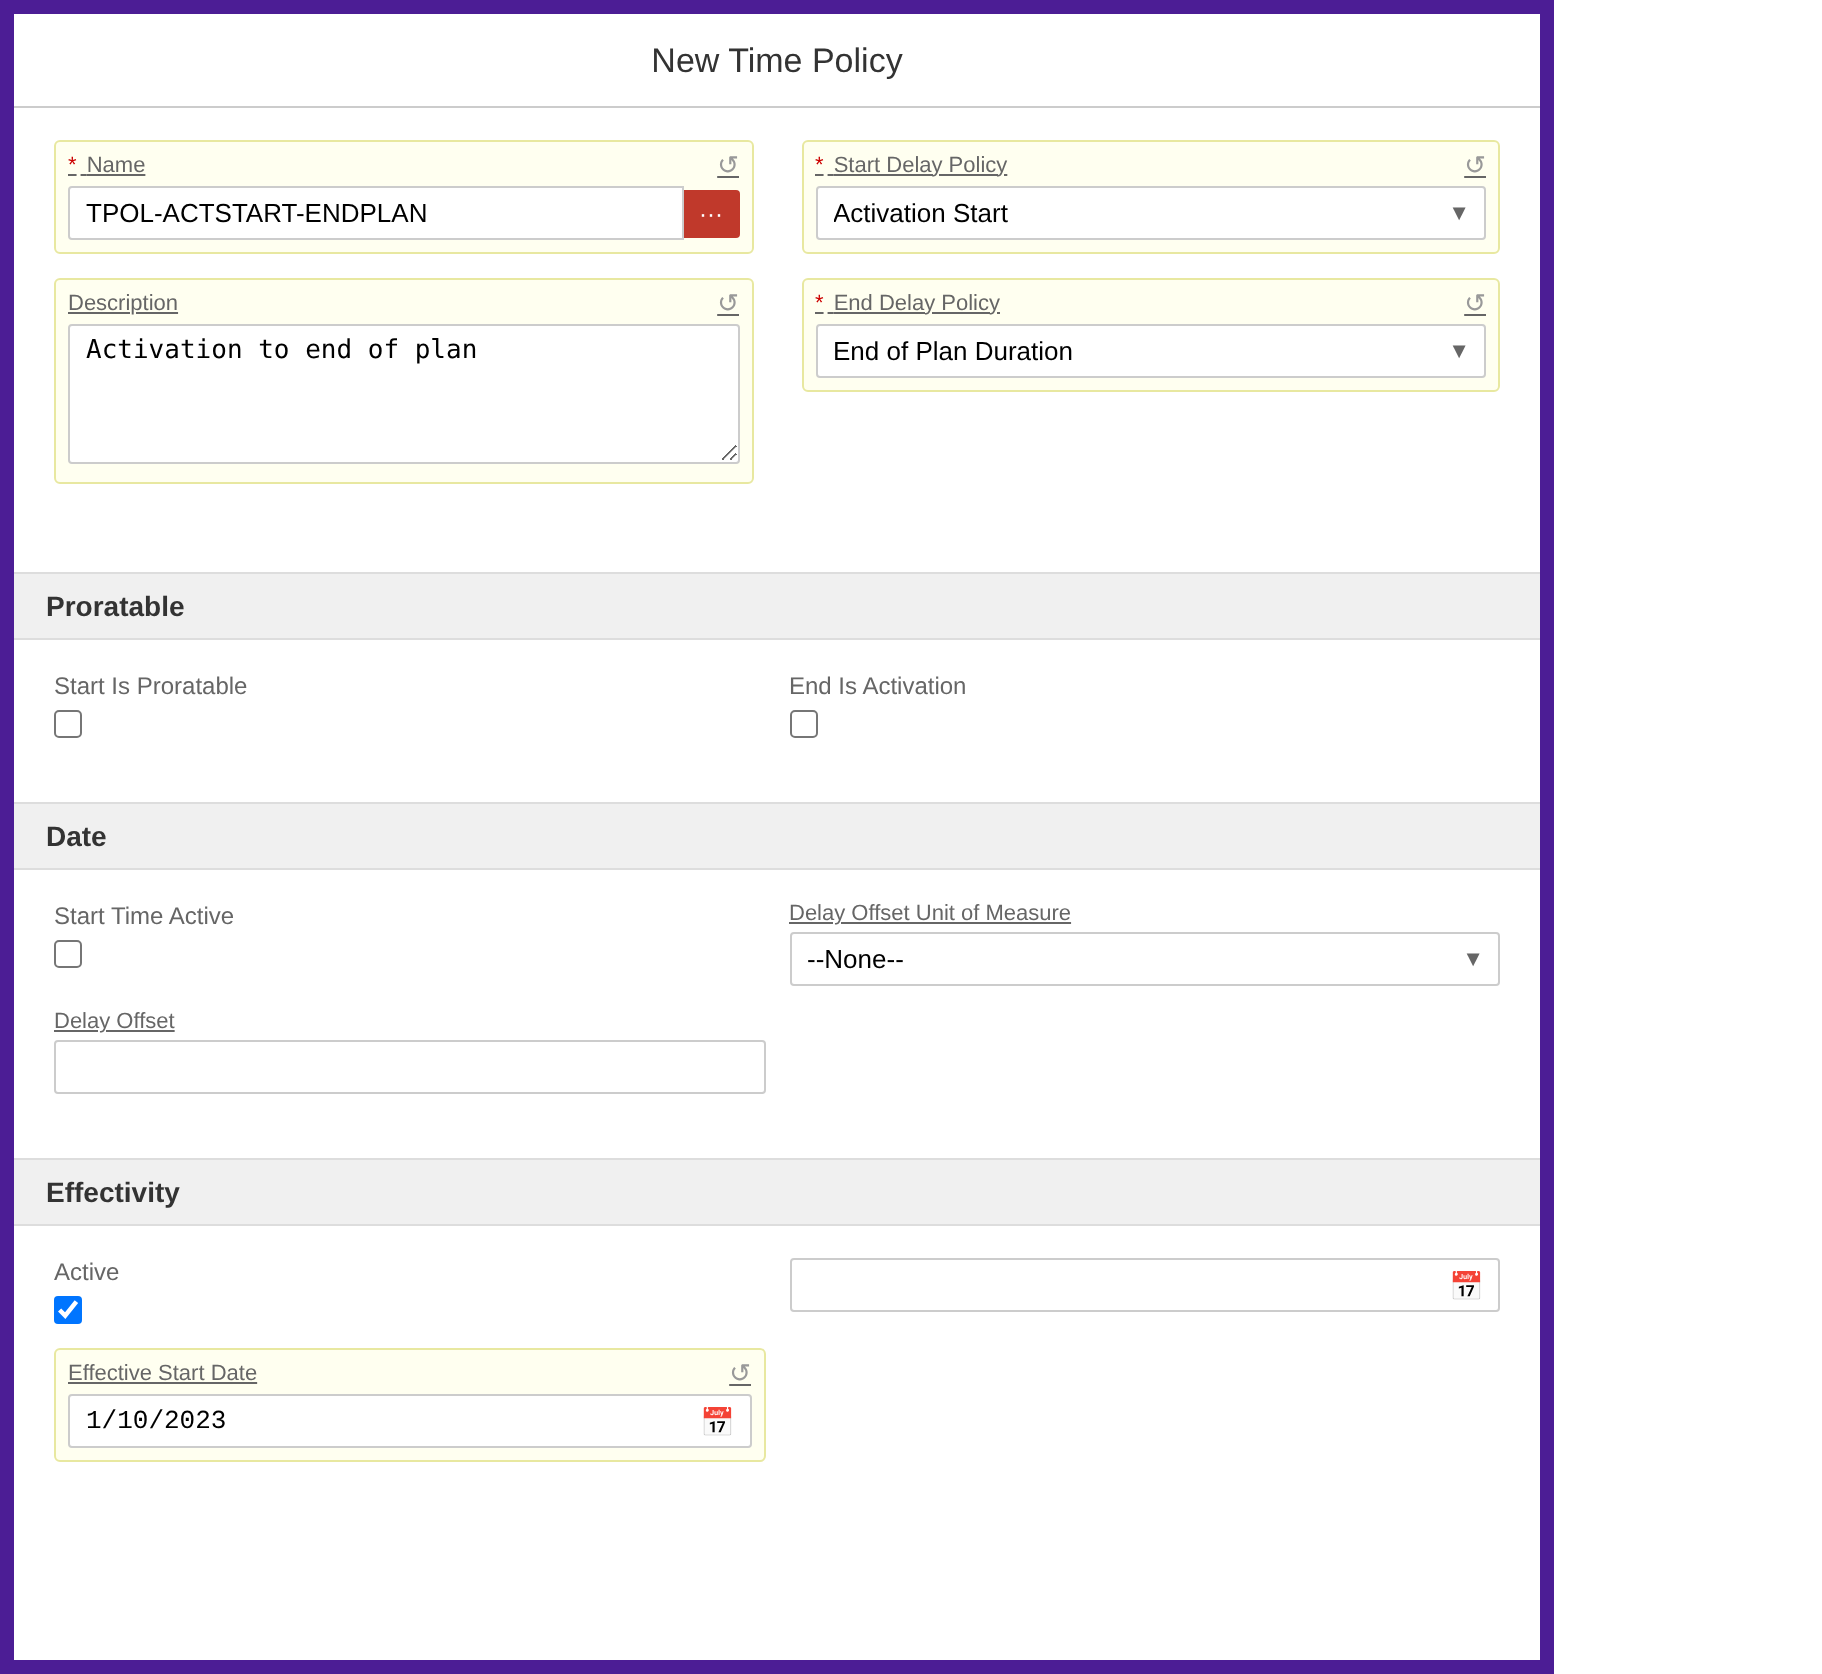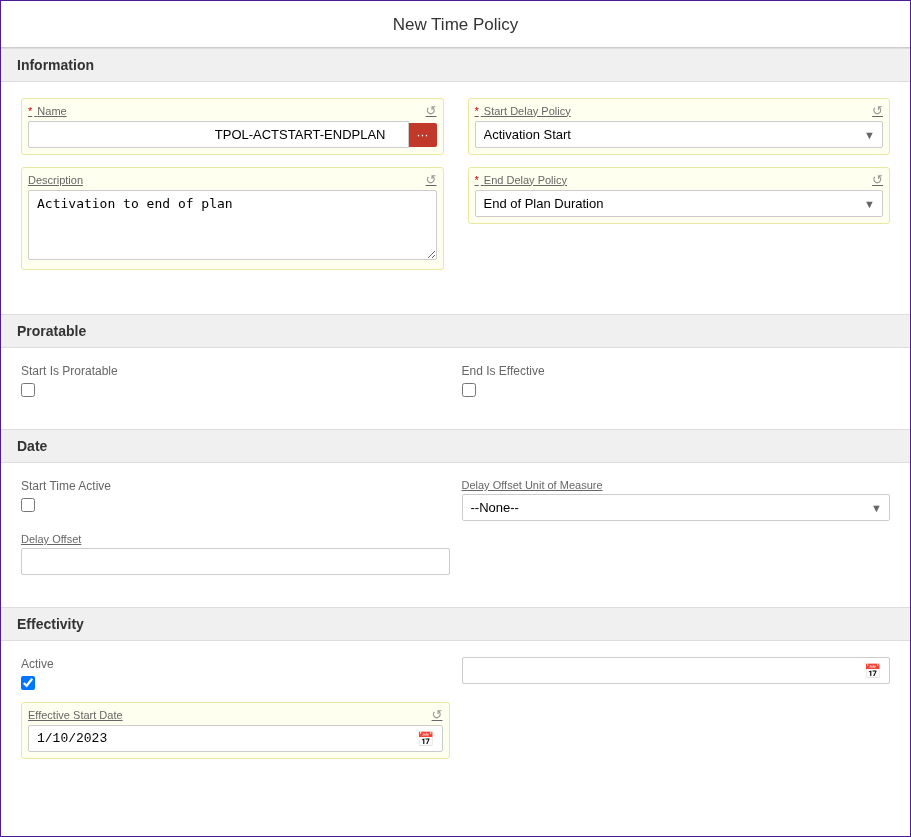--- a/index.html
+++ b/index.html
@@ -5,22 +5,22 @@
     * { box-sizing: border-box; margin: 0; padding: 0; }
     body {
       font-family: Arial, sans-serif;
       font-size: 13px;
       background: #fff;
       color: #333;
       width: 911px;
       min-height: 837px;
     }
     .page-container {
-      border: 1px solid #4c1d95;
-      width: 911px;
+      border: 7px solid #4c1d95;
+      width: 777px;
       min-height: 837px;
     }
     .page-title {
       text-align: center;
       padding: 14px 0 12px;
       font-size: 17px;
       font-weight: normal;
       color: #333;
       border-bottom: 1px solid #ccc;
     }
@@ -86,25 +86,24 @@
       outline: none;
     }
     .field-input-with-btn {
       display: flex;
       align-items: center;
     }
     .field-input-with-btn input {
       flex: 1;
       border: 1px solid #ccc;
       border-radius: 2px 0 0 2px;
-      padding: 5px 22px;
-      font-size: 13px;
-      background: #fff;
-      outline: none;
-      text-align: right;
+      padding: 5px 8px;
+      font-size: 13px;
+      background: #fff;
+      outline: none;
     }
     .input-extra-btn {
       background: #c0392b;
       border: none;
       border-radius: 0 2px 2px 0;
       padding: 5px 8px;
       cursor: pointer;
       color: white;
       font-size: 12px;
       display: flex;
@@ -192,21 +191,20 @@
     }
   </style>
 </head>
 <body>
 
 <div class="page-container">
 
   <div class="page-title">New Time Policy</div>
 
   <div class="section">
-    <div class="section-header">Information</div>
     <div class="section-body">
       <div class="form-row">
 
         <div class="form-col">
 
           <div class="field-wrapper highlighted">
             <div class="field-label">
               <span>
                 <span class="required">*</span>
                 <span>Name</span>
@@ -279,21 +277,21 @@
         <div class="half-col">
           <div class="field-wrapper">
             <div class="checkbox-label">Start Is Proratable</div>
             <div class="checkbox-row">
               <input type="checkbox" class="checkbox-input" style="">
             </div>
           </div>
         </div>
         <div class="half-col">
           <div class="field-wrapper">
-            <div class="checkbox-label">End Is Effective</div>
+            <div class="checkbox-label">End Is Activation</div>
             <div class="checkbox-row">
               <input type="checkbox" class="checkbox-input" style="">
             </div>
           </div>
         </div>
       </div>
     </div>
   </div>
 
   <div class="section">

